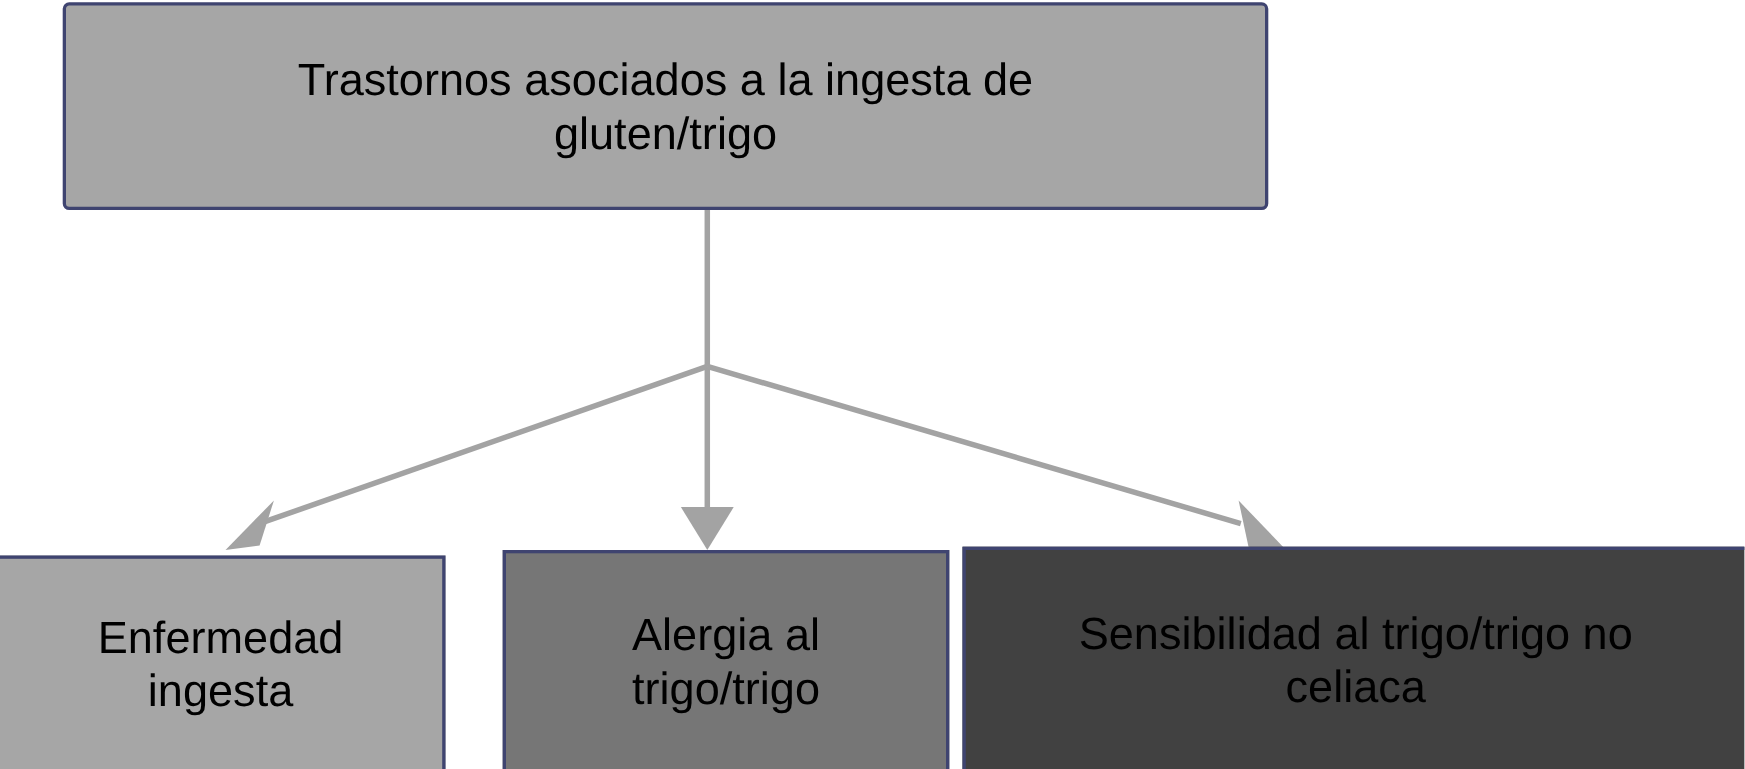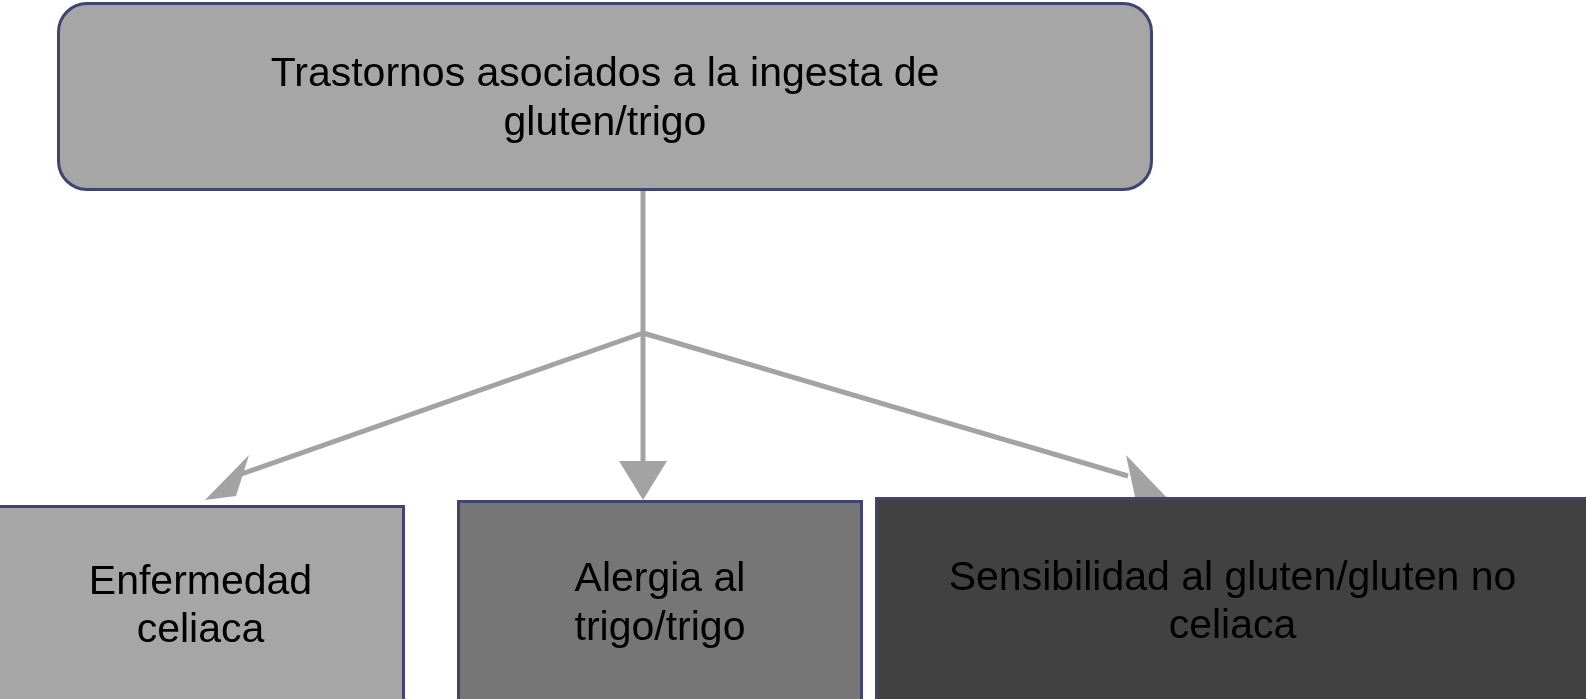--- a/index.html
+++ b/index.html
@@ -36,21 +36,21 @@
     box-sizing: border-box;
     white-space: pre-line;
   }
 
   
   #node-root {
     left: 57px;
     top: 2px;
     width: 1096px;
     height: 189px;
-    border-radius: 30px;
+    border-radius: 6px;
     background: #a6a6a6;
     font-size: 41px;
   }
 
   
   #node-celiac {
     left: -4px;
     top: 505px;
     width: 409px;
     height: 198px;
@@ -112,26 +112,26 @@
     <polygon class="conn-head" points="1172,503 1126,455 1135,497"></polygon>
   </svg>
 
   <div class="node" id="node-root">
     <span class="node-text">Trastornos asociados a la ingesta de
 gluten/trigo</span>
   </div>
 
   <div class="node" id="node-celiac">
     <span class="node-text">Enfermedad
-celiaca</span>
+ingesta</span>
   </div>
 
   <div class="node" id="node-allergy">
     <span class="node-text">Alergia al
 trigo/trigo</span>
   </div>
 
   <div class="node" id="node-ncgs">
-    <span class="node-text">Sensibilidad al gluten/gluten no
+    <span class="node-text">Sensibilidad al trigo/trigo no
 celiaca</span>
   </div>
 
 </div>
 
 </body></html>

